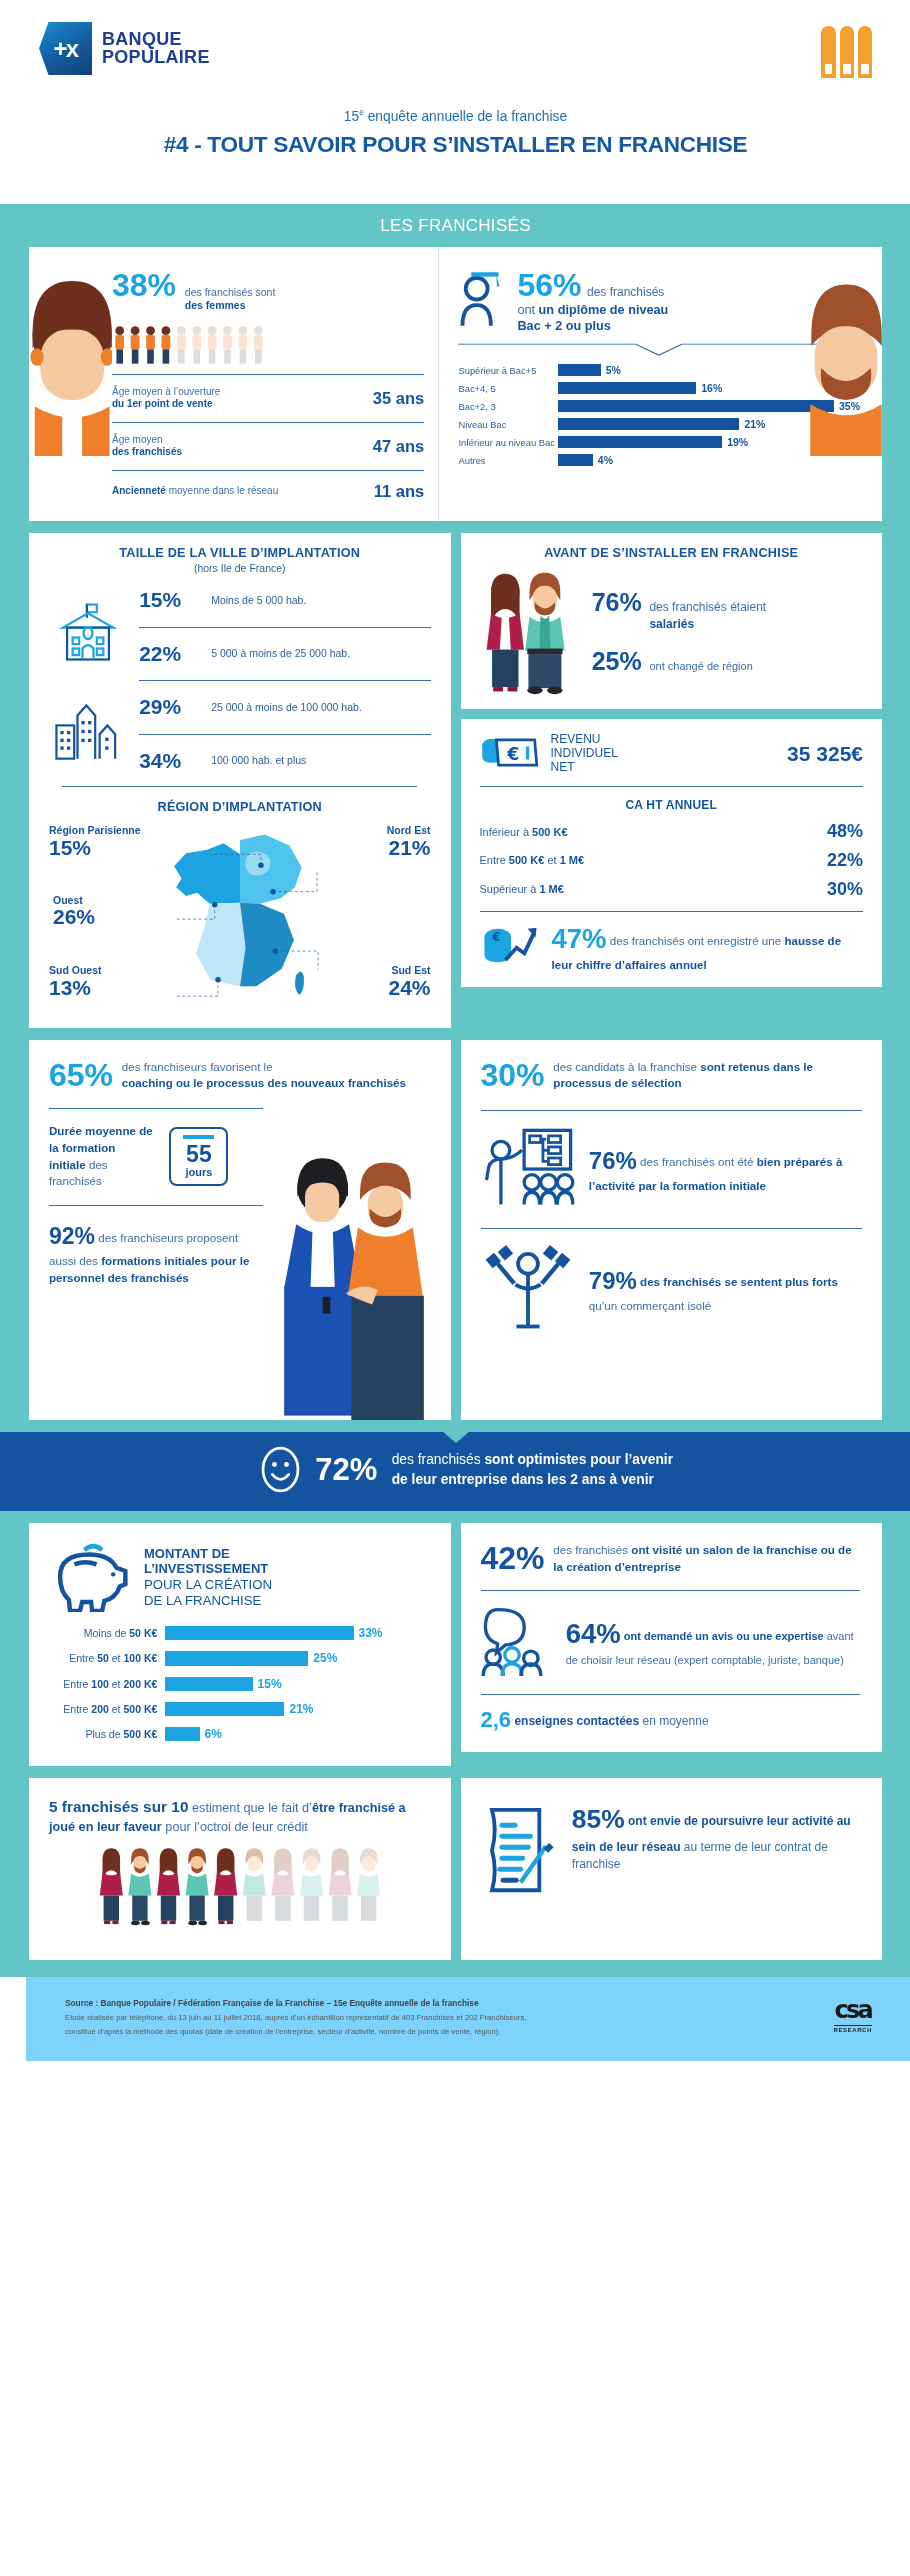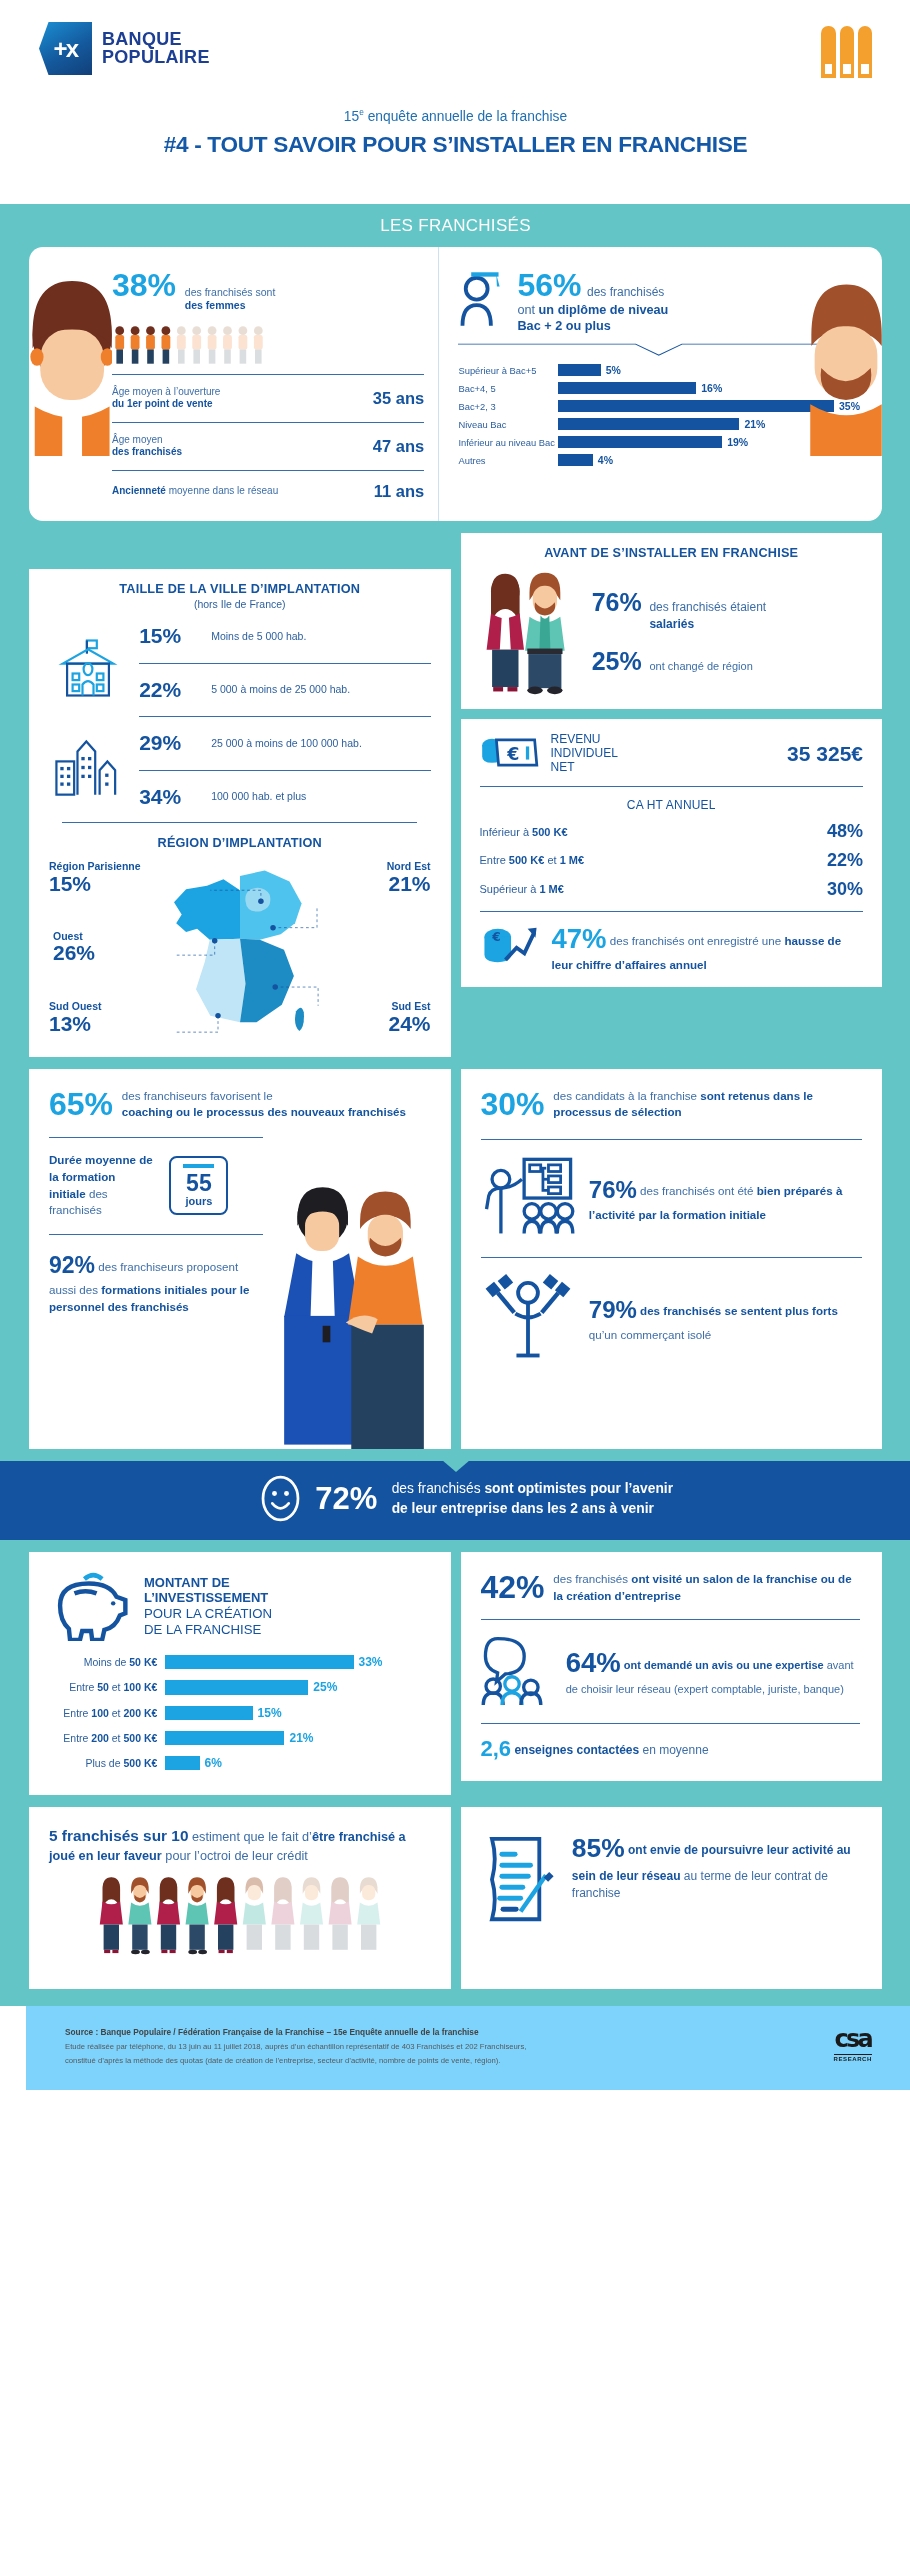--- a/index.html
+++ b/index.html
@@ -46,21 +46,21 @@
   .grey  { color:#3d6ea8; }
 
   .pct-big { font-size:32px; font-weight:bold; line-height:1; }
   .pct-mid { font-size:25px; font-weight:bold; line-height:1; }
   .txt-light { font-weight:300; }
   .txt-bold { font-weight:bold; }
 
   hr.sep { border:none; border-top:0.8px solid #14539f; margin:7.7px 0; opacity:.85;}
 
   
-  .sec1 { display:flex;border-radius:14px; }
+  .sec1 { display:flex; }
   .sec1-left { flex:0 0 48%; padding:22px 14.3px 16.5px 83px; }
   .sec1-right { flex:1; padding:22px 22px 16.5px 19px; border-left:1.1px solid #cfe0ef; }
   .stat-line { display:flex; align-items:baseline; gap:8.8px; }
   .stat-label { font-size:10.5px; line-height:1.25; }
   .row-ans { display:flex; justify-content:space-between; align-items:center; padding:3.3px 0;}
   .row-ans .l { font-size:10px; line-height:1.25;}
   .row-ans .v { font-size:16.5px; font-weight:bold; color:#14539f; white-space:nowrap;}
 
   .people-row { display:flex; gap:2.2px; margin:12px 0 5.5px 0; }
 
@@ -334,21 +334,21 @@
             <path d="M0 246 q66 40 130 0 l0 114 l-130 0 z" fill="#ef7f2a"></path>
           </svg>
         </div>
       </div>
     </div>
 
     <div class="spacer"></div>
 
     <div class="grid2">
       <div class="col">
-        <div class="card" style="padding:0 20px 21px 20px;margin-top:36px;">
+        <div class="card" style="padding:0 20px 28px 20px;">
           <div class="sec-head">TAILLE DE LA VILLE D’IMPLANTATION</div>
           <div class="sec-sub">(hors Ile de France)</div>
 
           <div style="display:flex;gap:13.2px;margin-top:7.7px;">
             <div style="flex:0 0 77px;display:flex;flex-direction:column;justify-content:space-around;align-items:center;">
               <svg width="66" height="66" viewBox="0 0 120 120">
                 <rect x="58" y="10" width="18" height="14" fill="none" stroke="#1ba3e2" stroke-width="4"></rect>
                 <line x1="58" y1="10" x2="58" y2="34" stroke="#14539f" stroke-width="4"></line>
                 <path d="M14 52 L60 26 L106 52 Z" fill="none" stroke="#1ba3e2" stroke-width="4"></path>
                 <rect x="22" y="52" width="76" height="58" fill="none" stroke="#14539f" stroke-width="4"></rect>
@@ -513,21 +513,21 @@
               </svg>
             </div>
             <div class="rev-title">
               <div>REVENU</div>
               <div>INDIVIDUEL</div>
               <div>NET</div>
             </div>
             <div class="rev-amount">35 325€</div>
           </div>
           <hr class="sep">
-          <div class="sec-head" style="padding-top:3.3px;font-weight:400;font-size:12px;">CA HT ANNUEL</div>
+          <div class="sec-head" style="padding-top:3.3px;font-weight:700;font-size:12px;">CA HT ANNUEL</div>
           <div style="margin-top:5.5px;">
             <div class="ca-row">
               <div class="ca-l"><span>Inférieur à </span><span class="txt-bold dblue">500 K€</span></div>
               <div class="ca-v">48%</div>
             </div>
             <div class="ca-row">
               <div class="ca-l"><span>Entre </span><span class="txt-bold dblue">500 K€</span><span> et </span><span class="txt-bold dblue">1 M€</span></div>
               <div class="ca-v">22%</div>
             </div>
             <div class="ca-row">

